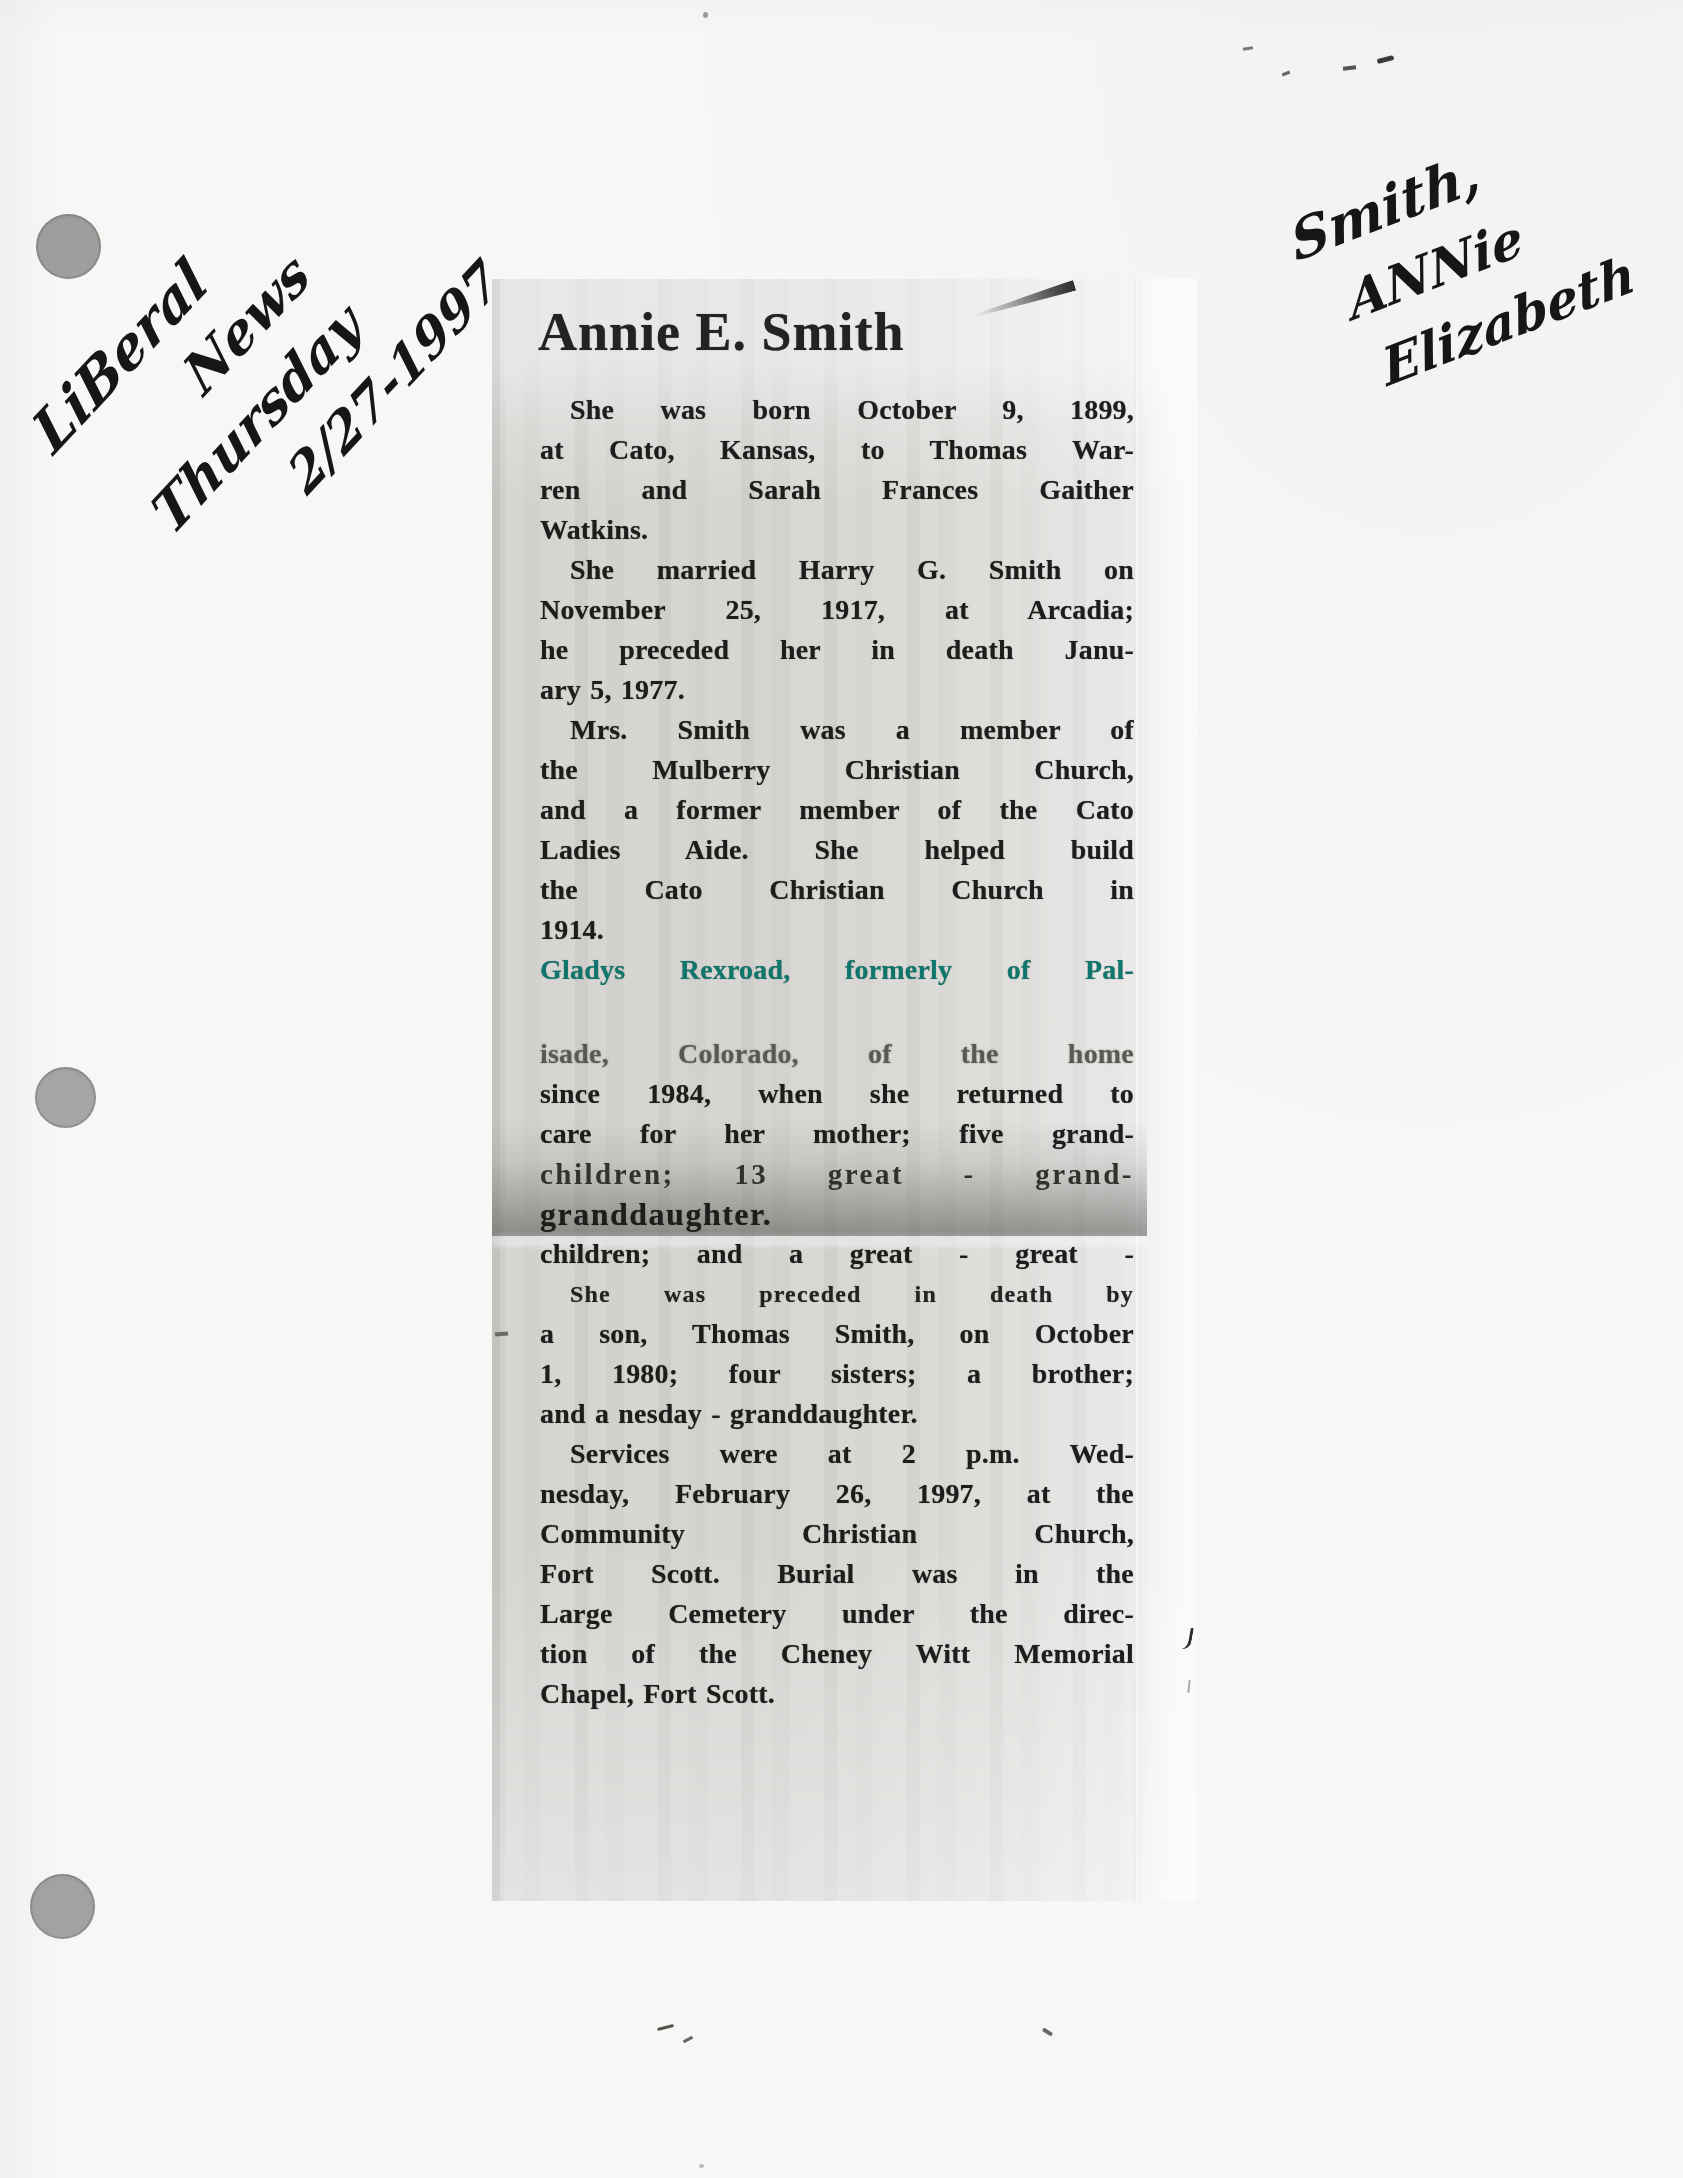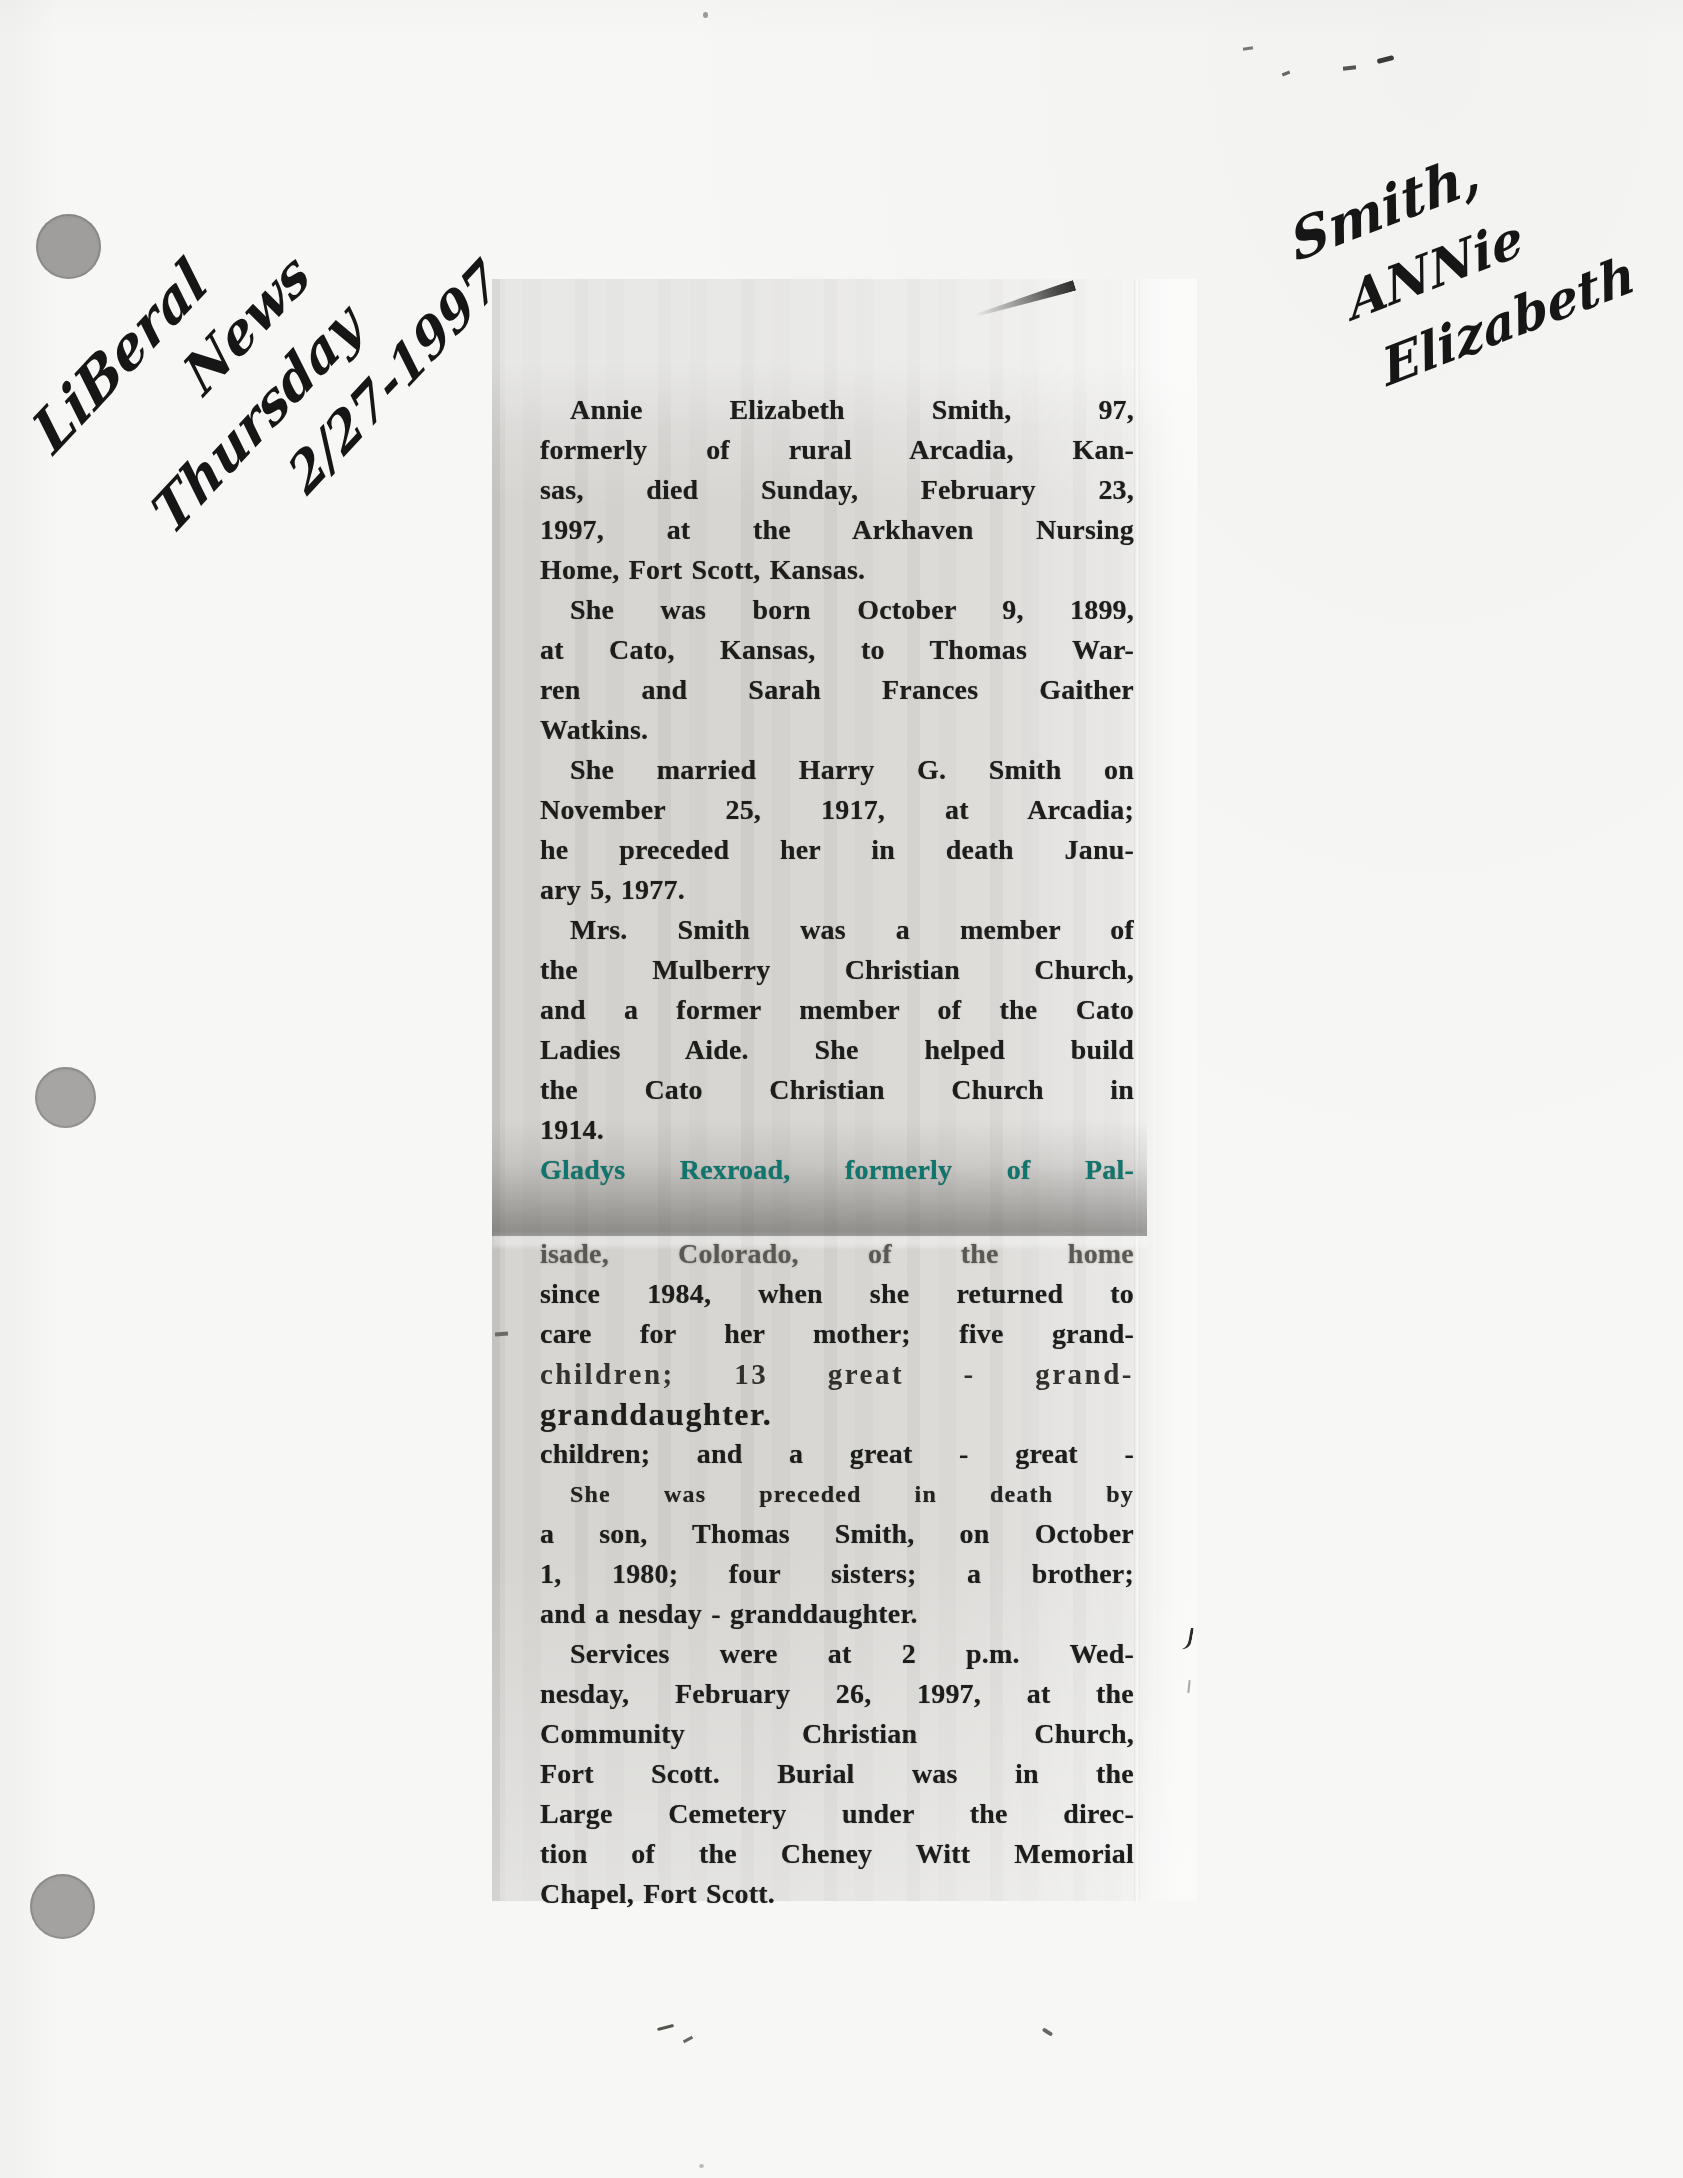--- a/index.html
+++ b/index.html
@@ -147,29 +147,23 @@
   <div class="hl hl3">Elizabeth</div>
 </div>
 
 <div class="clipping">
   <div class="clip-streaks"></div>
   <div class="clip-tone"></div>
   <div class="clip-crease"></div>
   <div class="dark-band"></div>
   <div class="band-under"></div>
 
+  <div class="clip-title">Annie E. Smith</div>
 
   <div class="clip-body">
-    <div>
-      <div class="line indent">Annie Elizabeth Smith, 97,</div>
-      <div class="line">formerly of rural Arcadia, Kan-</div>
-      <div class="line">sas, died Sunday, February 23,</div>
-      <div class="line">1997, at the Arkhaven Nursing</div>
-      <div class="line last">Home, Fort Scott, Kansas.</div>
-    </div>
     <div>
       <div class="line indent">She was born October 9, 1899,</div>
       <div class="line">at Cato, Kansas, to Thomas War-</div>
       <div class="line">ren and Sarah Frances Gaither</div>
       <div class="line last">Watkins.</div>
     </div>
     <div>
       <div class="line indent">She married Harry G. Smith on</div>
       <div class="line">November 25, 1917, at Arcadia;</div>
       <div class="line">he preceded her in death Janu-</div>

